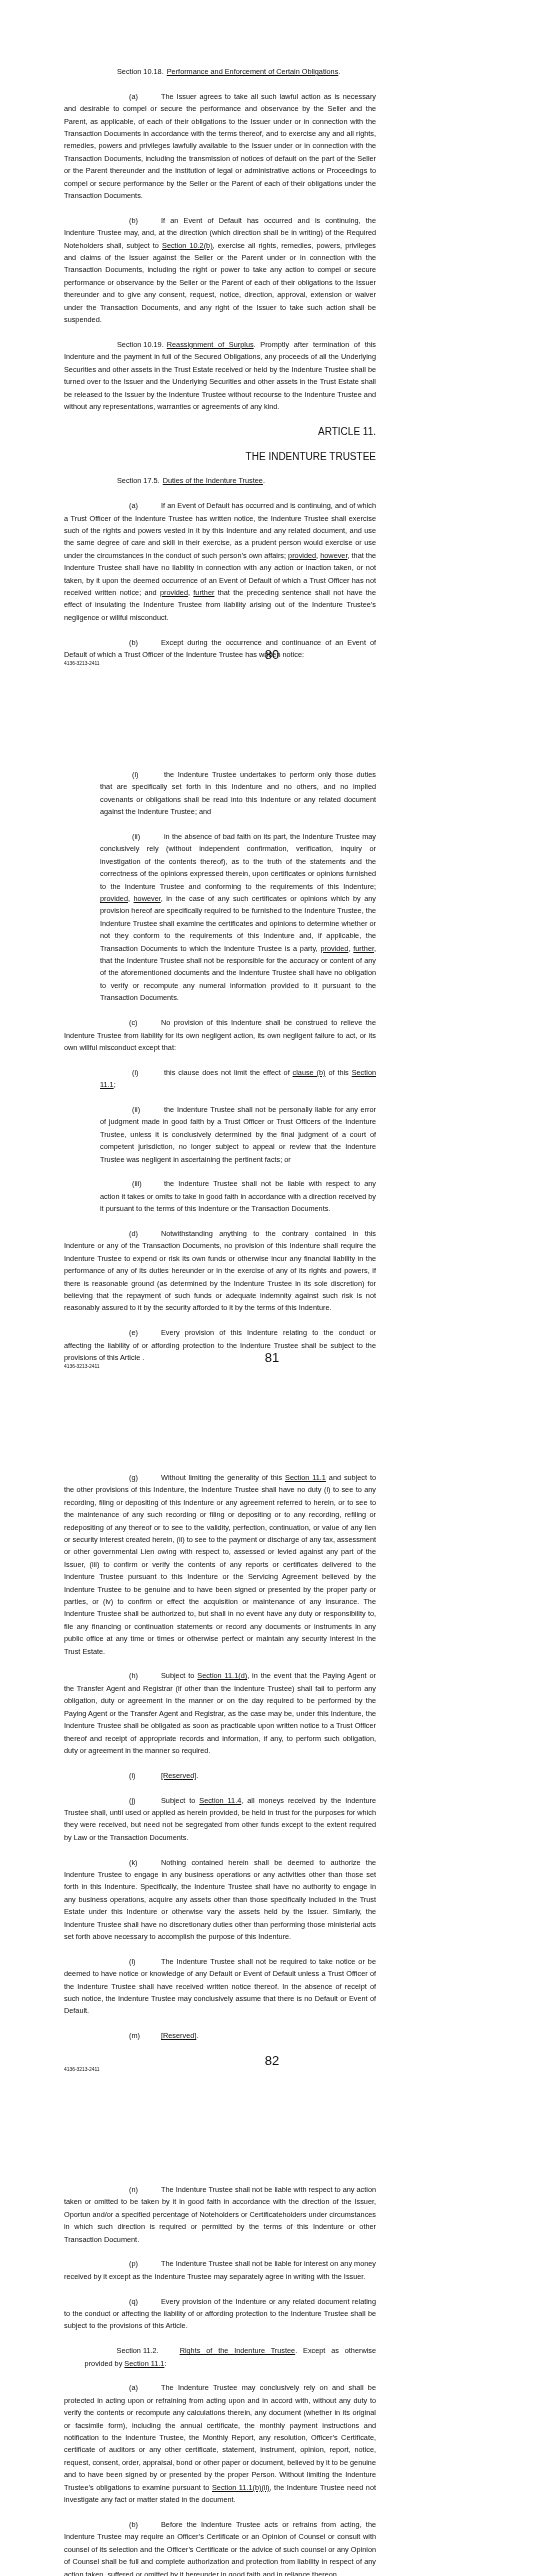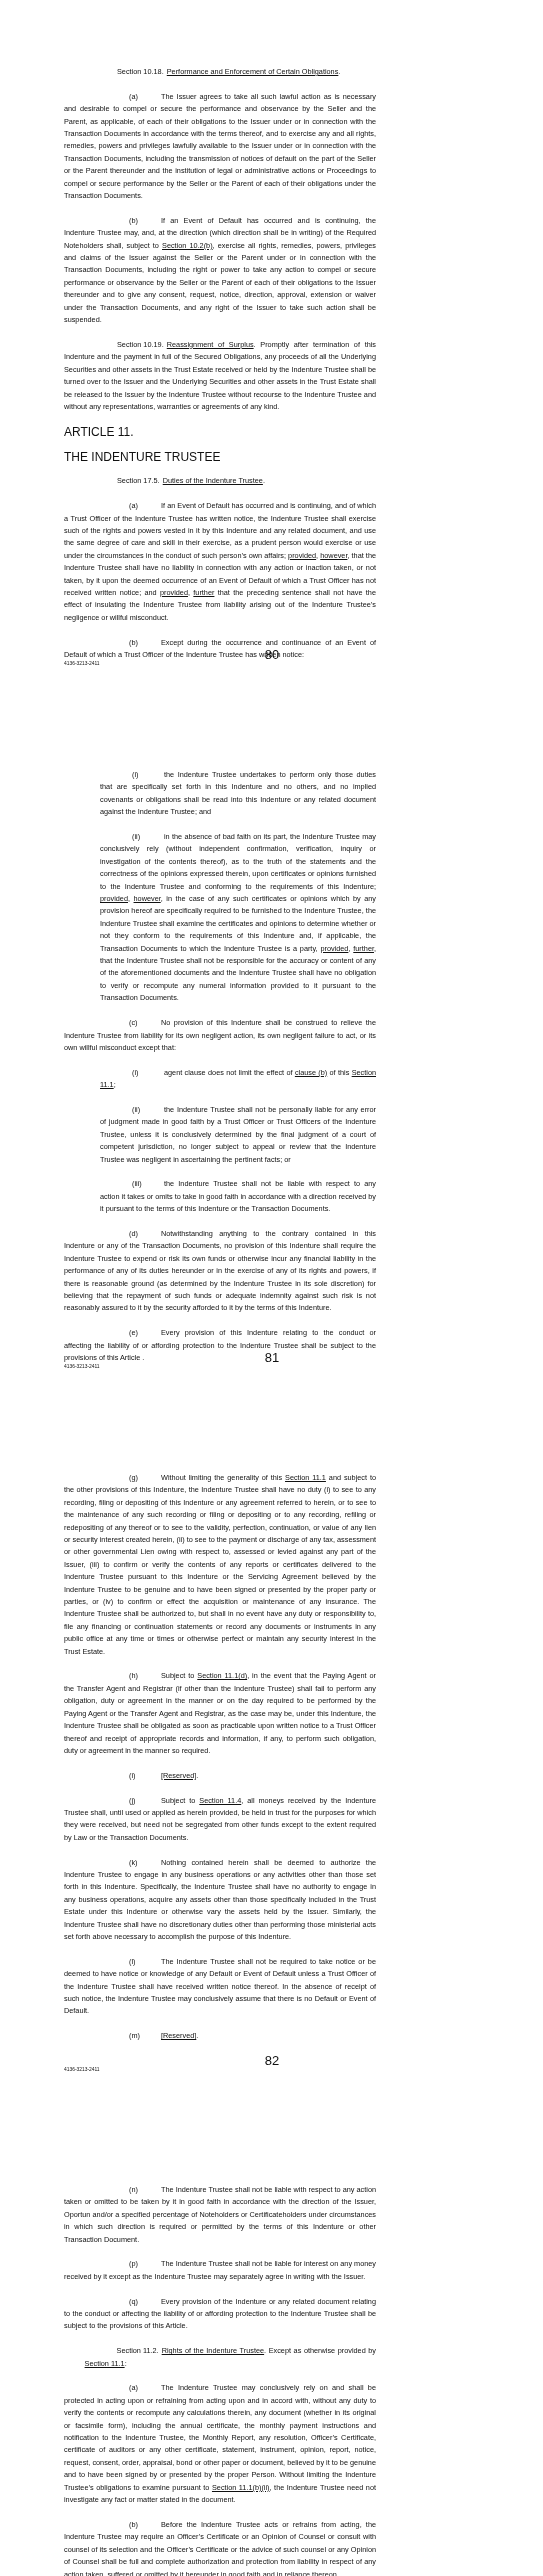--- a/index.html
+++ b/index.html
@@ -4,21 +4,21 @@
 <style>
   html, body { margin: 0; padding: 0; background: #ffffff; }
   body { width: 544px; font-family: "Liberation Sans", sans-serif; color: #111111; }
   .page { position: relative; width: 440px; height: 703px; box-sizing: border-box; padding: 66px 64px 0 64px; overflow: hidden; }
   .para { font-size: 7.3px; line-height: 12.4px; text-align: justify; margin: 0 0 12.4px 0; }
   .para .lbl { display: inline-block; }
   .p-main { text-indent: 0; }
   .p-main .lbl { margin-left: 65px; width: 32px; }
   .p-sub { margin-left: 36px; }
   .p-sub .lbl { margin-left: 32px; width: 32px; }
-  .heading-center { text-align: left; font-size: 12px; line-height: 12.4px; margin: 0 0 12.4px 0; }
+  .heading-center { text-align: right; font-size: 10px; line-height: 12.4px; margin: 0 0 12.4px 0; }
   .u { text-decoration: underline; }
   .page-num { position: absolute; left: 0; width: 544px; text-align: center; font-size: 13px; top: 647px; }
   .doc-id { position: absolute; left: 64px; top: 661px; font-size: 4.9px; }
   .art { margin-top: 5.2px; }
 </style>
 </head>
 <body>
 
 <div class="page">
   <p class="para">
@@ -52,21 +52,21 @@
   <p class="para p-sub">
     <span class="lbl">(i)</span><span>the Indenture Trustee undertakes to perform only those duties that are specifically set forth in this Indenture and no others, and no implied covenants or obligations shall be read into this Indenture or any related document against the Indenture Trustee; and</span>
   </p>
   <p class="para p-sub">
     <span class="lbl">(ii)</span><span>in the absence of bad faith on its part, the Indenture Trustee may conclusively rely (without independent confirmation, verification, inquiry or investigation of the contents thereof), as to the truth of the statements and the correctness of the opinions expressed therein, upon certificates or opinions furnished to the Indenture Trustee and conforming to the requirements of this Indenture; </span><span class="u">provided</span>, <span class="u">however</span><span>, in the case of any such certificates or opinions which by any provision hereof are specifically required to be furnished to the Indenture Trustee, the Indenture Trustee shall examine the certificates and opinions to determine whether or not they conform to the requirements of this Indenture and, if applicable, the Transaction Documents to which the Indenture Trustee is a party, </span><span class="u">provided</span>, <span class="u">further</span><span>, that the Indenture Trustee shall not be responsible for the accuracy or content of any of the aforementioned documents and the Indenture Trustee shall have no obligation to verify or recompute any numeral information provided to it pursuant to the Transaction Documents.</span>
   </p>
   <p class="para p-main">
     <span class="lbl">(c)</span><span>No provision of this Indenture shall be construed to relieve the Indenture Trustee from liability for its own negligent action, its own negligent failure to act, or its own willful misconduct except that:</span>
   </p>
   <p class="para p-sub">
-    <span class="lbl">(i)</span><span>agent clause does not limit the effect of </span><span class="u">clause (b)</span><span> of this </span><span class="u">Section 11.1</span><span>;</span>
+    <span class="lbl">(i)</span><span>this clause does not limit the effect of </span><span class="u">clause (b)</span><span> of this </span><span class="u">Section 11.1</span><span>;</span>
   </p>
   <p class="para p-sub">
     <span class="lbl">(ii)</span><span>the Indenture Trustee shall not be personally liable for any error of judgment made in good faith by a Trust Officer or Trust Officers of the Indenture Trustee, unless it is conclusively determined by the final judgment of a court of competent jurisdiction, no longer subject to appeal or review that the Indenture Trustee was negligent in ascertaining the pertinent facts; or</span>
   </p>
   <p class="para p-sub">
     <span class="lbl">(iii)</span><span>the Indenture Trustee shall not be liable with respect to any action it takes or omits to take in good faith in accordance with a direction received by it pursuant to the terms of this Indenture or the Transaction Documents.</span>
   </p>
   <p class="para p-main">
     <span class="lbl">(d)</span><span>Notwithstanding anything to the contrary contained in this Indenture or any of the Transaction Documents, no provision of this Indenture shall require the Indenture Trustee to expend or risk its own funds or otherwise incur any financial liability in the performance of any of its duties hereunder or in the exercise of any of its rights and powers, if there is reasonable ground (as determined by the Indenture Trustee in its sole discretion) for believing that the repayment of such funds or adequate indemnity against such risk is not reasonably assured to it by the security afforded to it by the terms of this Indenture.</span>
   </p>
@@ -107,21 +107,21 @@
   <p class="para p-main">
     <span class="lbl">(n)</span><span>The Indenture Trustee shall not be liable with respect to any action taken or omitted to be taken by it in good faith in accordance with the direction of the Issuer, Oportun and/or a specified percentage of Noteholders or Certificateholders under circumstances in which such direction is required or permitted by the terms of this Indenture or other Transaction Document.</span>
   </p>
   <p class="para p-main">
     <span class="lbl">(p)</span><span>The Indenture Trustee shall not be liable for interest on any money received by it except as the Indenture Trustee may separately agree in writing with the Issuer.</span>
   </p>
   <p class="para p-main">
     <span class="lbl">(q)</span><span>Every provision of the Indenture or any related document relating to the conduct or affecting the liability of or affording protection to the Indenture Trustee shall be subject to the provisions of this Article.</span>
   </p>
   <p class="para" style="margin-left:20.6px;">
-    <span style="display:inline-block;margin-left:32px;margin-right:3px;">Section 11.2.</span><span class="u">Rights of the Indenture Trustee</span><span>.  Except as otherwise provided by </span><span class="u">Section 11.1</span><span>:</span>
+    <span style="display:inline-block;margin-left:32px;margin-right:21px;">Section 11.2.</span><span class="u">Rights of the Indenture Trustee</span><span>.  Except as otherwise provided by </span><span class="u">Section 11.1</span><span>:</span>
   </p>
   <p class="para p-main">
     <span class="lbl">(a)</span><span>The Indenture Trustee may conclusively rely on and shall be protected in acting upon or refraining from acting upon and in accord with, without any duty to verify the contents or recompute any calculations therein, any document (whether in its original or facsimile form), including the annual  certificate, the monthly payment instructions and notification to the Indenture Trustee, the Monthly Report, any resolution, Officer’s Certificate, certificate of auditors or any other certificate, statement, instrument, opinion, report, notice, request, consent, order, appraisal, bond or other paper or document, believed by it to be genuine and to have been signed by or presented by the proper Person.  Without limiting the Indenture Trustee’s obligations to examine pursuant to </span><span class="u">Section 11.1(b)(ii)</span><span>, the Indenture Trustee need not investigate any fact or matter stated in the document.</span>
   </p>
   <p class="para p-main">
     <span class="lbl">(b)</span><span>Before the Indenture Trustee acts or refrains from acting, the Indenture Trustee may require an Officer’s Certificate or an Opinion of Counsel or consult with counsel of its selection and the Officer’s Certificate or the advice of such counsel or any Opinion of Counsel shall be full and complete authorization and protection from liability in respect of any action taken, suffered or omitted by it hereunder in good faith and in reliance thereon.</span>
   </p>
   <p class="para p-main">
     <span class="lbl">(c)</span><span>The Indenture Trustee may execute any of the trusts or powers hereunder or perform any duties hereunder either directly or by or through agents or attorneys, custodians and nominees and the Indenture Trustee shall not be liable for any misconduct or negligence on the part of, or for the supervision of, any such agent or attorneys, custodian or nominee so long as such agent, custodian or nominee is appointed with due care.</span>
   </p>

